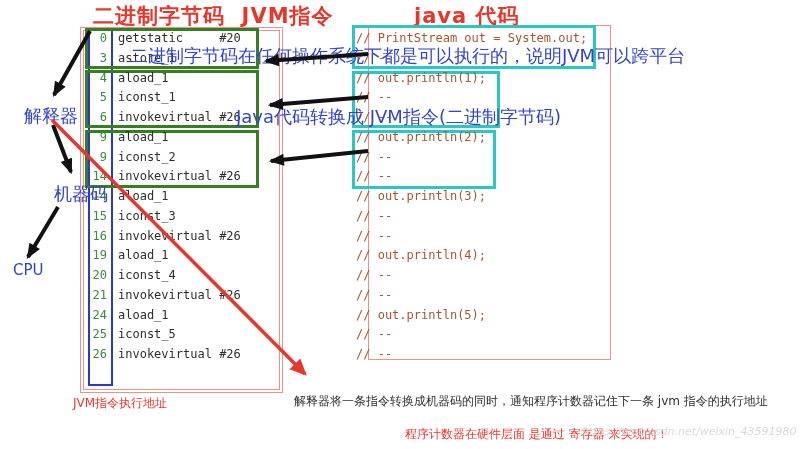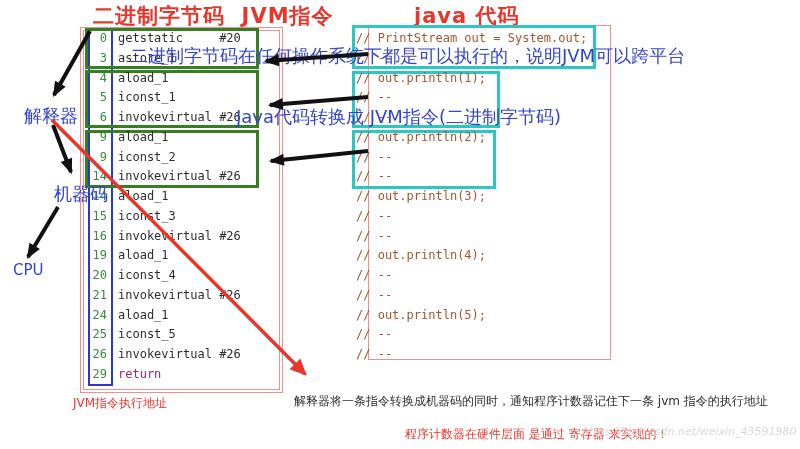--- a/index.html
+++ b/index.html
@@ -111,24 +111,20 @@
         <span class="bins">aload_1</span>
       </div>
       <div class="brow">
         <span class="bnum">25</span>
         <span class="bins">iconst_5</span>
       </div>
       <div class="brow">
         <span class="bnum">26</span>
         <span class="bins">invokevirtual #26</span>
       </div>
-      <div class="brow">
-        <span class="bnum">29</span>
-        <span class="bins ret">return</span>
-      </div>
     </div>
 
   <div class="box red1" style="left:368px;top:25px;width:243px;height:335px;"></div>
 
   <div class="box cyanbox" style="left:352px;top:25px;width:244px;height:44px;"></div>
   <div class="box cyanbox" style="left:352px;top:71px;width:148px;height:57px;"></div>
   <div class="box cyanbox" style="left:352px;top:130px;width:144px;height:59px;"></div>
 
   <div class="jlines">
       <div class="jline">// PrintStream out = System.out;</div>

